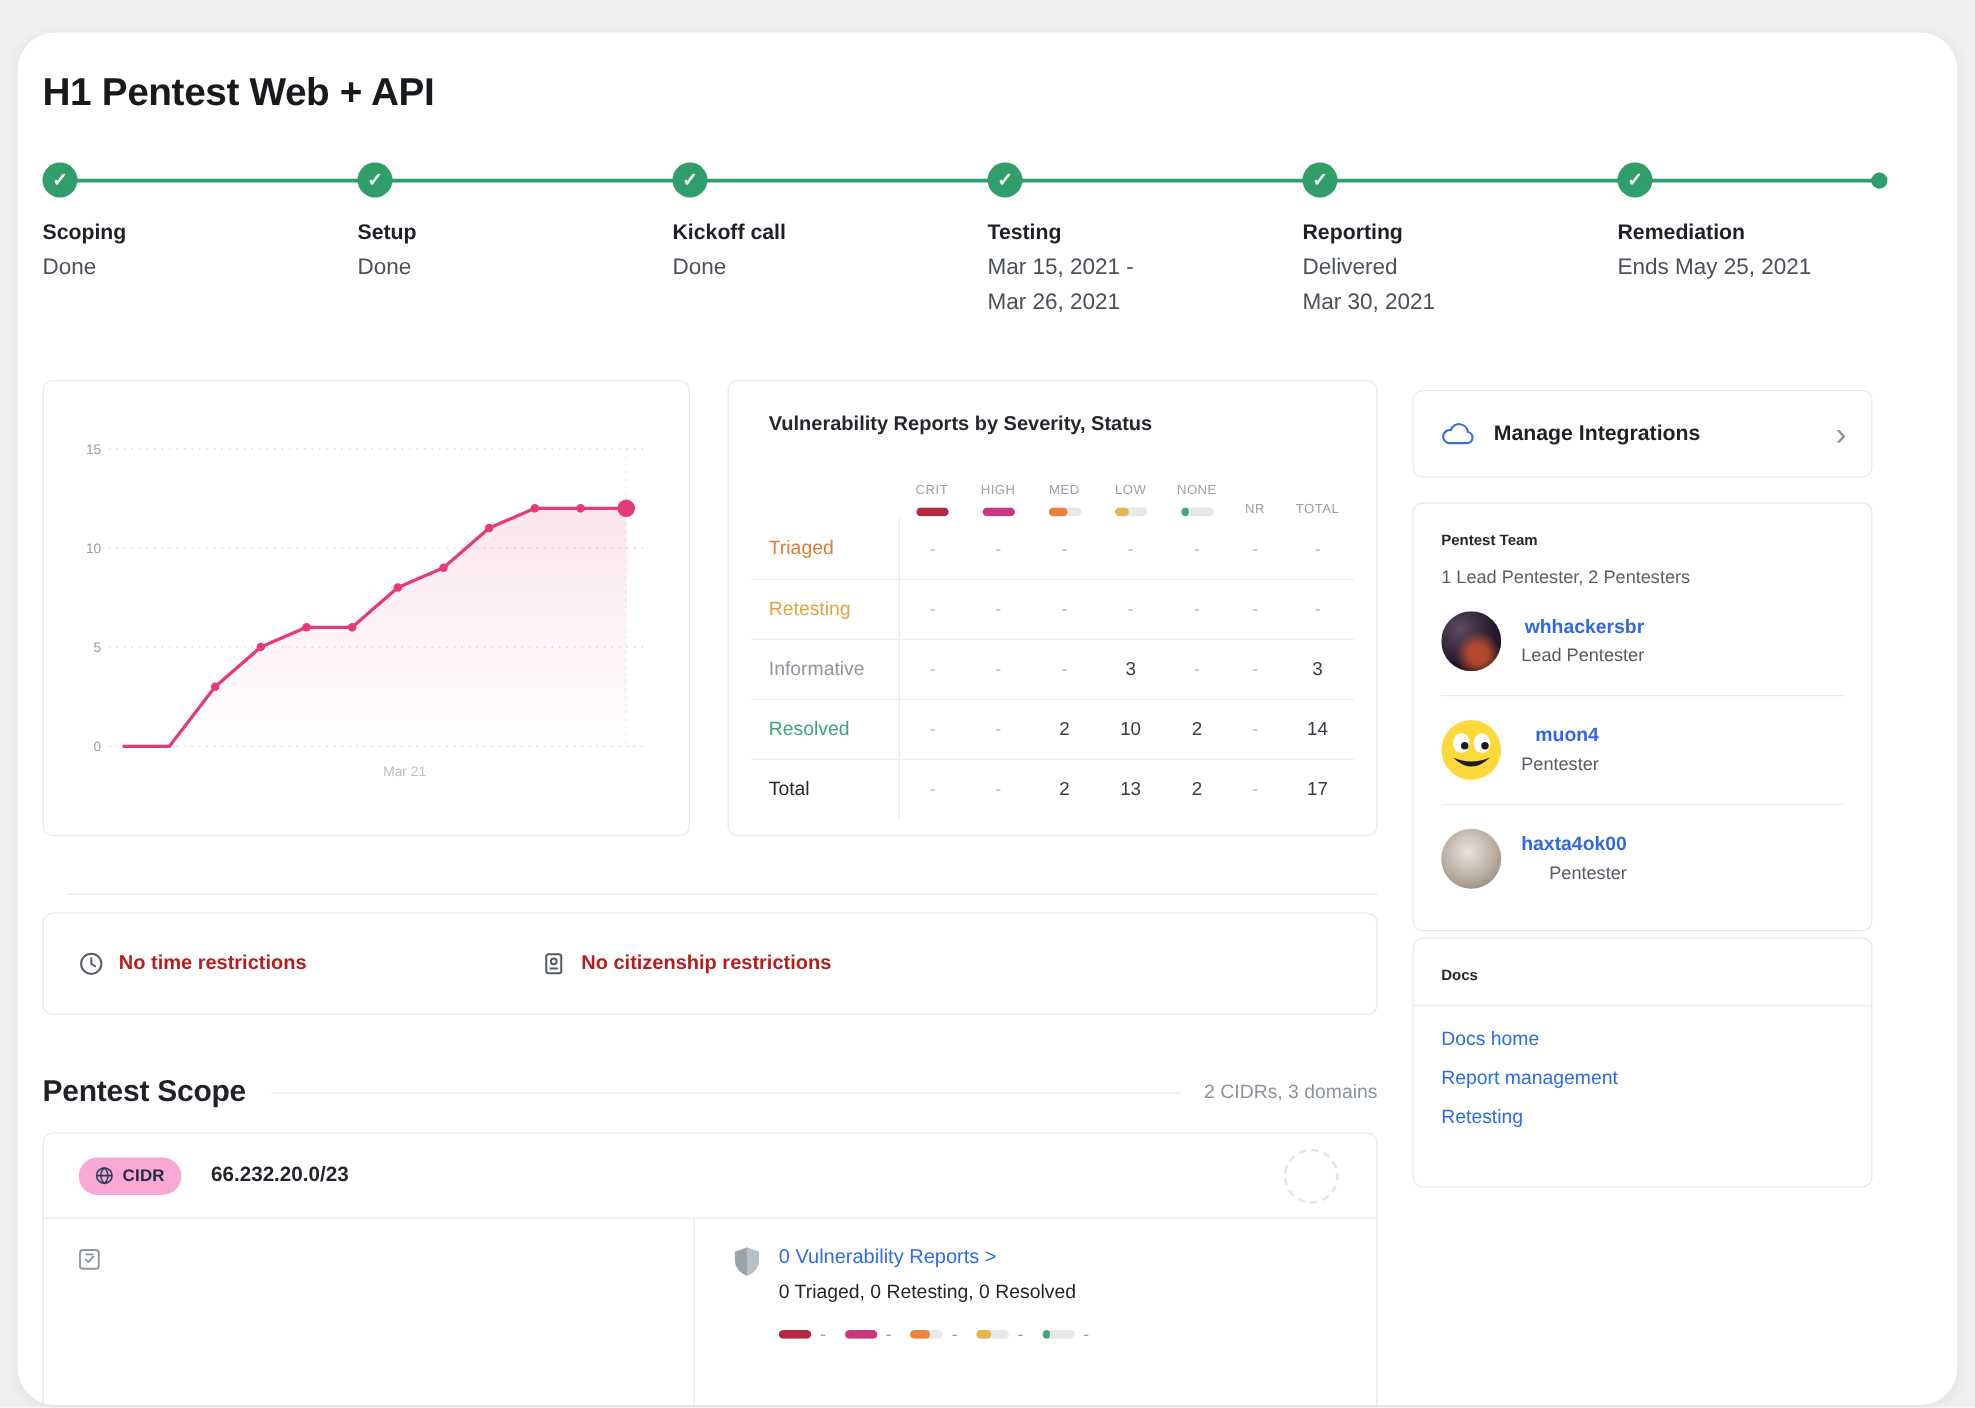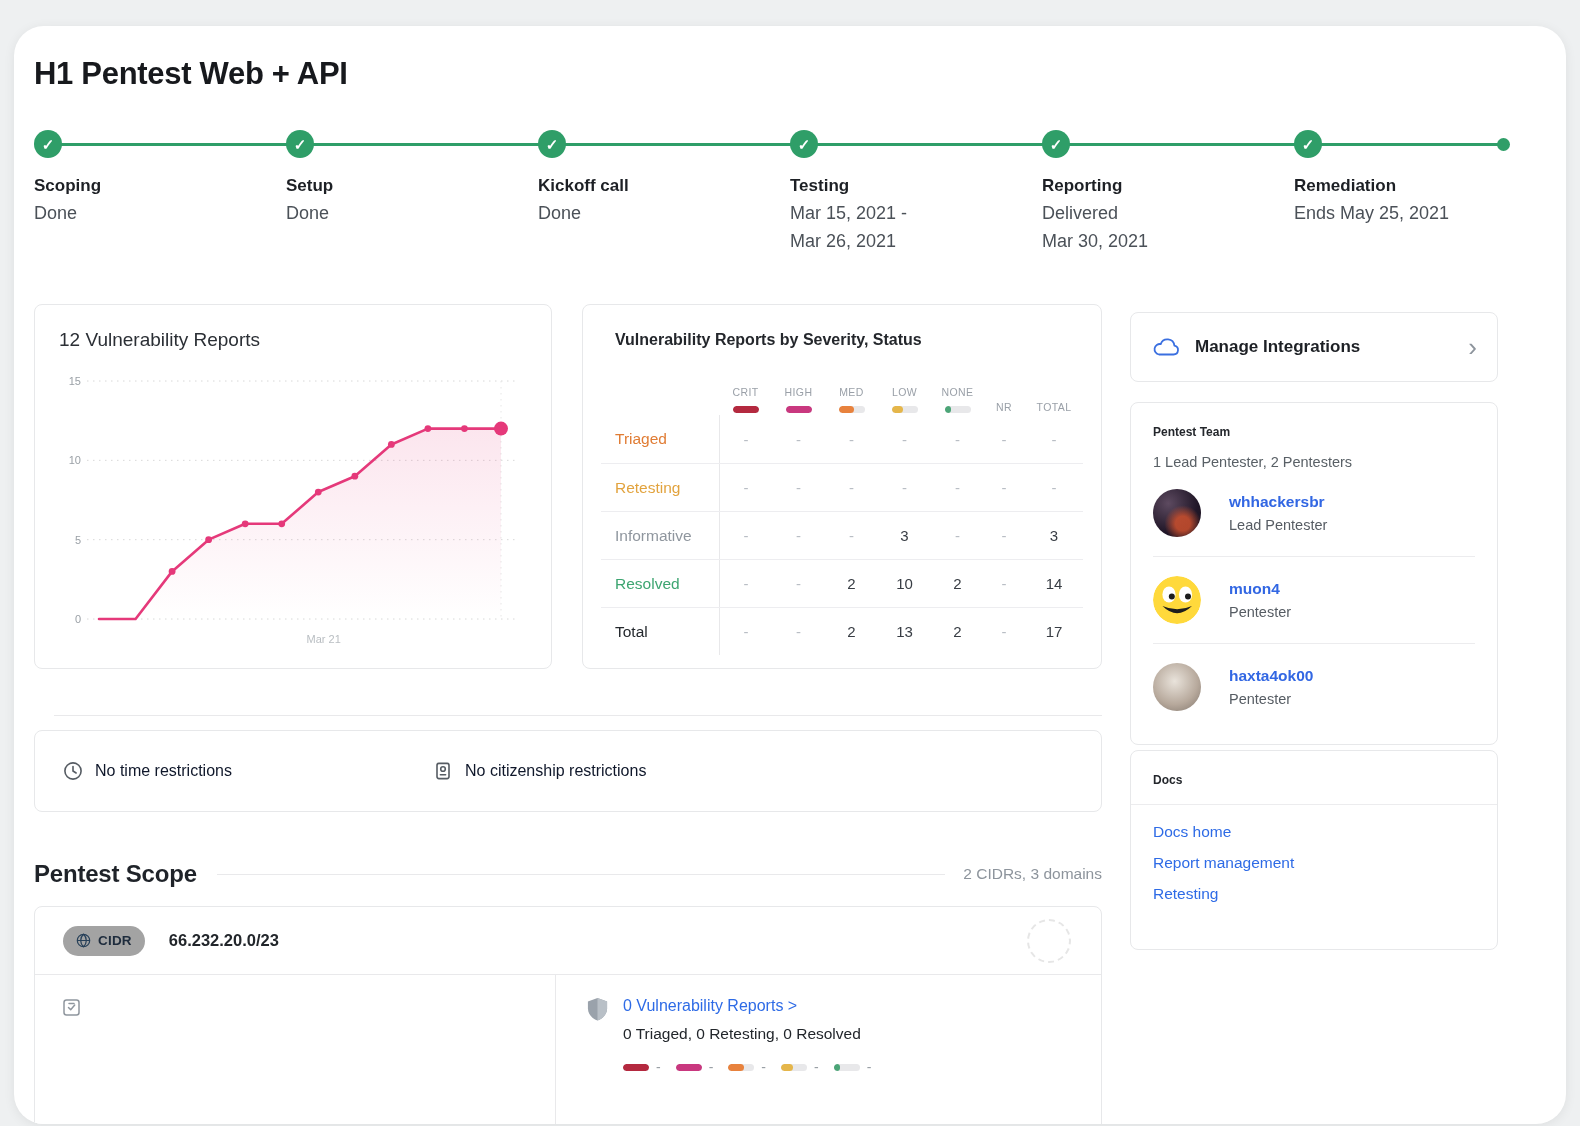--- a/index.html
+++ b/index.html
@@ -56,27 +56,27 @@
   .section-head h2 { margin: 0; font-size: 24px; font-weight: 700; color: #1f2329; letter-spacing: -0.2px; }
   .section-head .rule { flex: 1; height: 1px; background: #e9e9eb; margin-left: 20px; }
   .scope-head { margin-top: 48px; }
   .scope-summary { margin-left: 18px; font-size: 15.5px; color: #8d949c; }
 
   
   .restrictions { margin-top: 14px; height: 82px; display: flex; align-items: center; padding-left: 28px; }
   .restr-item { display: flex; align-items: center; gap: 12px; }
   .restr-item:nth-child(1) { width: 370px; }
   .restr-item:nth-child(2) { width: 398px; }
-  .restr-label { font-size: 16px; font-weight: 400; color: #0f172a; text-align: right; }
+  .restr-label { font-size: 16px; font-weight: 700; color: #b91c1c; text-align: right; }
   .gray-icon { color: #565c63; display: flex; }
 
   
   .scope-card { margin-top: 18px; height: 278px; overflow: hidden; }
   .scope-row1 { height: 68px; display: flex; align-items: center; padding: 0 28px; border-bottom: 1px solid #e9e9eb; position: relative; }
-  .cidr-badge { display: inline-flex; align-items: center; gap: 7px; background: #a3a3a3; border-radius: 15px; height: 30px; padding: 0 13px; }
+  .cidr-badge { display: inline-flex; align-items: center; gap: 7px; background: #f9a8d4; border-radius: 15px; height: 30px; padding: 0 13px; }
   .cidr-badge .txt { font-size: 13.5px; font-weight: 700; color: #1e2c3d; letter-spacing: 0.2px; }
   .cidr-value { margin-left: 24px; font-size: 16.5px; font-weight: 700; color: #22262b; }
   .dashed-circle { position: absolute; right: 30px; top: 12px; width: 44px; height: 44px; border: 2px dashed #e6e6e6; border-radius: 50%; }
   .scope-row2 { display: flex; height: 210px; }
   .scope-left { width: 521px; border-right: 1px solid #e9e9eb; padding: 22px 0 0 26px; }
   .scope-right { flex: 1; padding: 22px 0 0 30px; display: flex; }
   .scope-right-body { margin-left: 14px; }
   .vuln-link { font-size: 16px; font-weight: 500; color: #2e6be6; cursor: pointer; }
   .vuln-summary { margin-top: 10px; font-size: 15.5px; color: #22262b; }
   .scope-pills { margin-top: 16px; display: flex; align-items: center; gap: 15px; }
@@ -85,21 +85,21 @@
 
   
   .right-col { padding-top: 8px; }
   .integrations-card { height: 70px; display: flex; align-items: center; padding: 0 20px; cursor: pointer; }
   .integrations-label { margin-left: 14px; font-size: 17px; font-weight: 700; color: #1d2025; }
   .chevron { margin-left: auto; font-size: 26px; color: #8d949c; line-height: 1; }
 
   .team-card { margin-top: 20px; padding: 22px 22px 14px 22px; }
   .card-heading { font-size: 12px; font-weight: 700; color: #24272c; }
   .team-subtitle { margin-top: 15px; font-size: 14.5px; color: #596066; }
-  .member { display: flex; align-items: center; gap: 28px; padding: 19px 0; }
+  .member { display: flex; align-items: center; gap: 16px; padding: 19px 0; text-align: right; }
   .member + .member { border-top: 1px solid #ececee; }
   .avatar { width: 48px; height: 48px; border-radius: 50%; flex: 0 0 48px; overflow: hidden; cursor: pointer; }
   .avatar-dark { background: radial-gradient(circle at 62% 72%, rgba(205,80,45,.85) 0 16%, transparent 40%), radial-gradient(circle at 32% 30%, #5d4a60, #211728 62%, #140f1c); }
   .avatar-cat { background: radial-gradient(circle at 45% 38%, #e9e3db, #b7a99c 58%, #7d7269); }
   .member-name { font-size: 15.5px; font-weight: 600; color: #3267e3; cursor: pointer; }
   .member-role { margin-top: 6px; font-size: 14.5px; color: #565c63; }
 
   .docs-card { margin-top: 5px; padding: 22px; min-height: 200px; }
   .docs-divider { height: 1px; background: #ececee; margin: 17px -22px 18px -22px; }
   .docs-link { font-size: 15.5px; color: #2e6be6; margin-bottom: 13px; cursor: pointer; }
@@ -165,21 +165,20 @@
 
         </div>
       </div>
     </div>
 
     <div class="content">
 
       <div class="left-col">
         <div class="top-cards">
           <div class="card-box chart-card">
-            <div class="chart-title">12 Vulnerability Reports</div>
             <svg width="478" height="312" viewBox="0 0 478 312">
                 <defs>
                   <linearGradient id="pg" x1="0" y1="0" x2="0" y2="1">
                     <stop offset="0" stop-color="#e5397a" stop-opacity="0.13"></stop>
                     <stop offset="1" stop-color="#e5397a" stop-opacity="0"></stop>
                   </linearGradient>
                 </defs>
                 <line x1="34" x2="464" y1="268" y2="268" stroke="#d8d8d8" stroke-width="1" stroke-dasharray="1.5 4.5"></line>
                 <text class="tick" x="28" y="272" text-anchor="end">0</text>
                 <line x1="34" x2="464" y1="188.66666666666669" y2="188.66666666666669" stroke="#d8d8d8" stroke-width="1" stroke-dasharray="1.5 4.5"></line>

